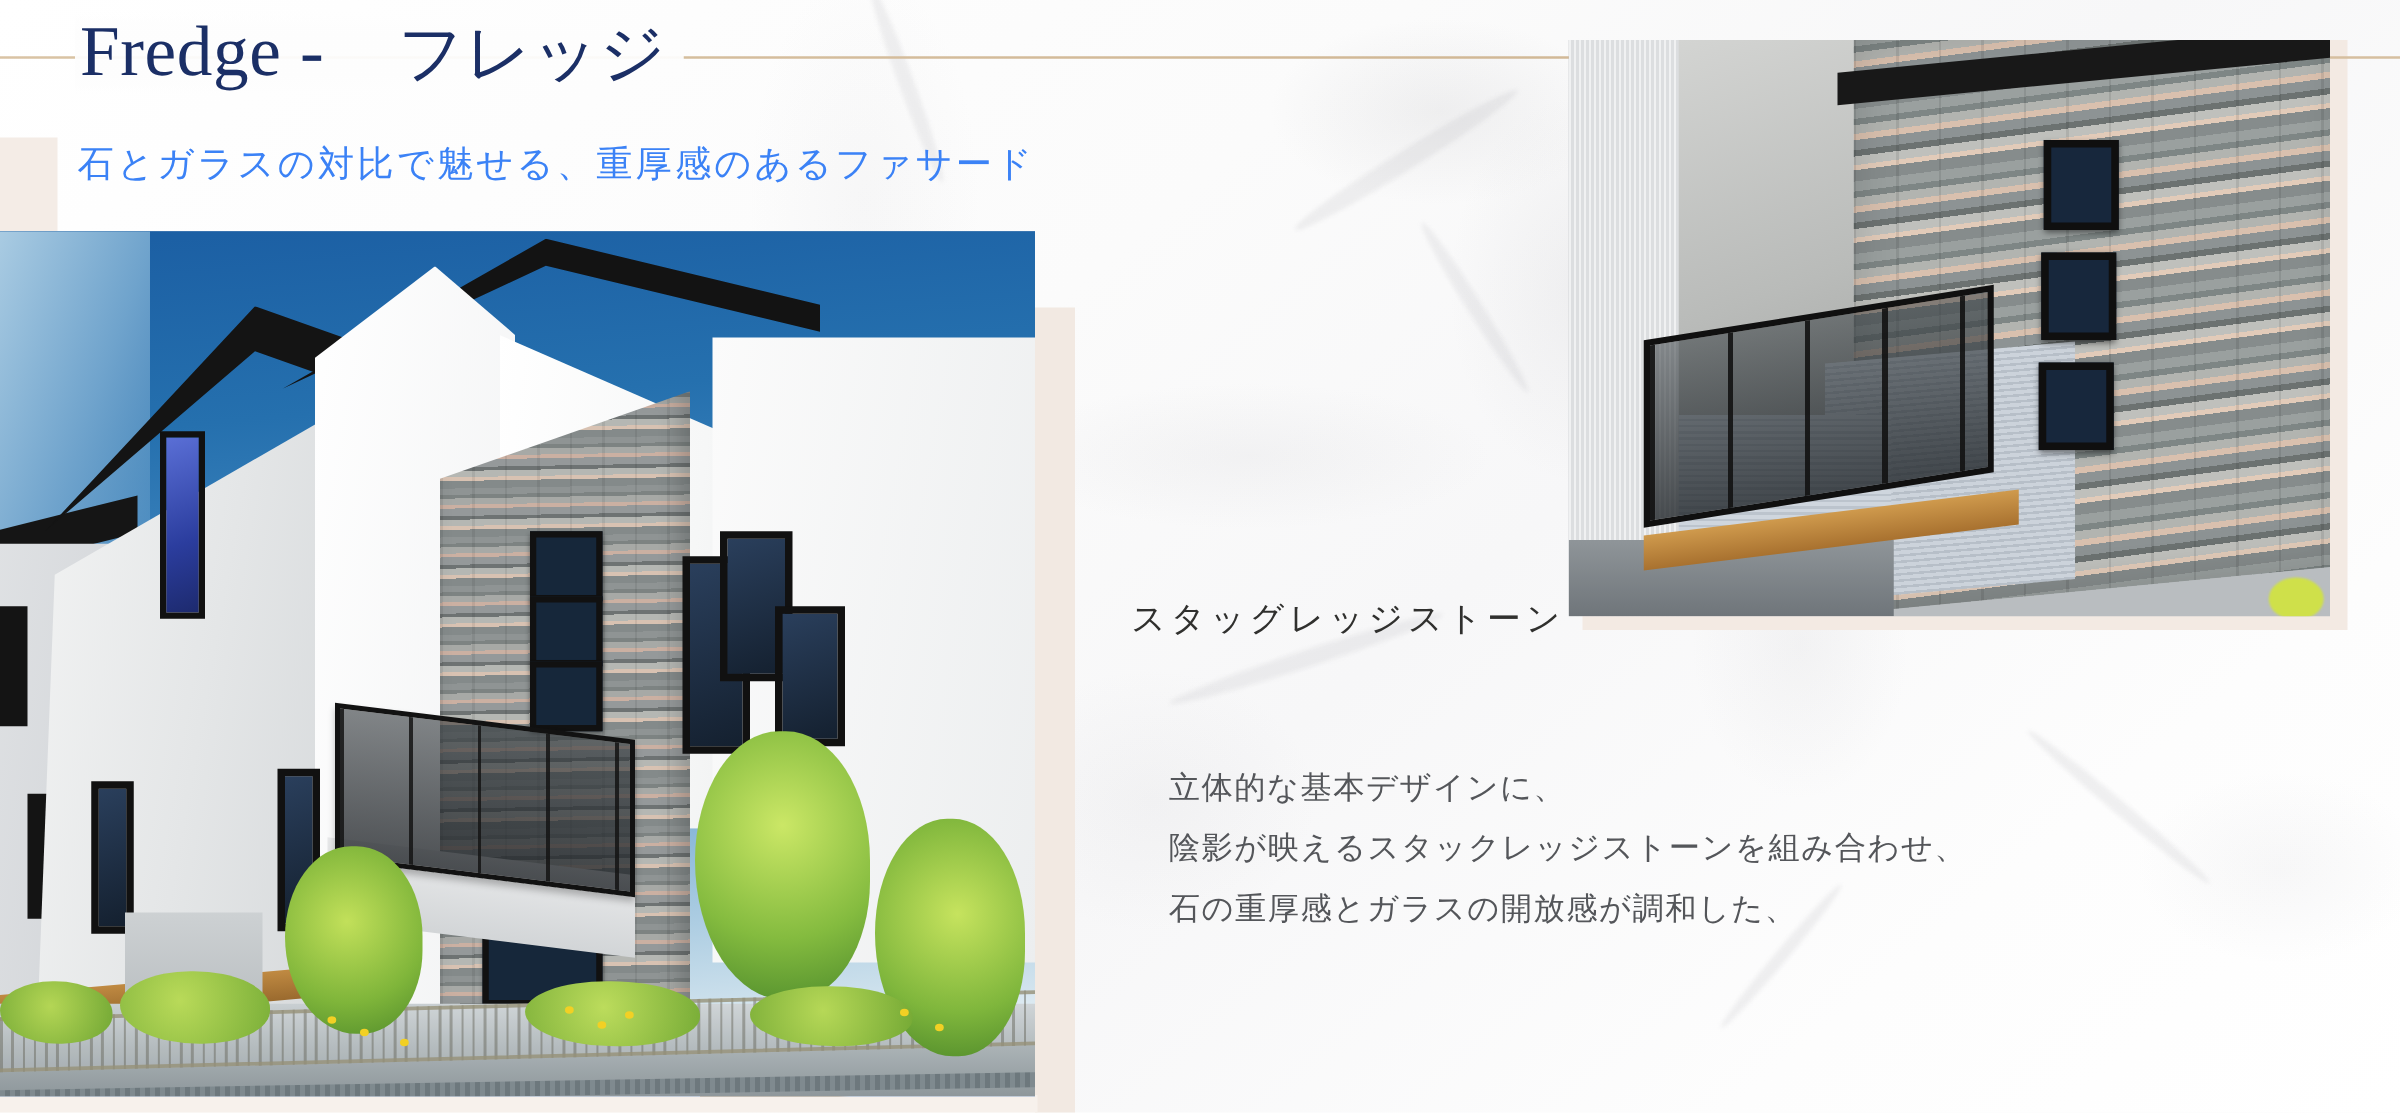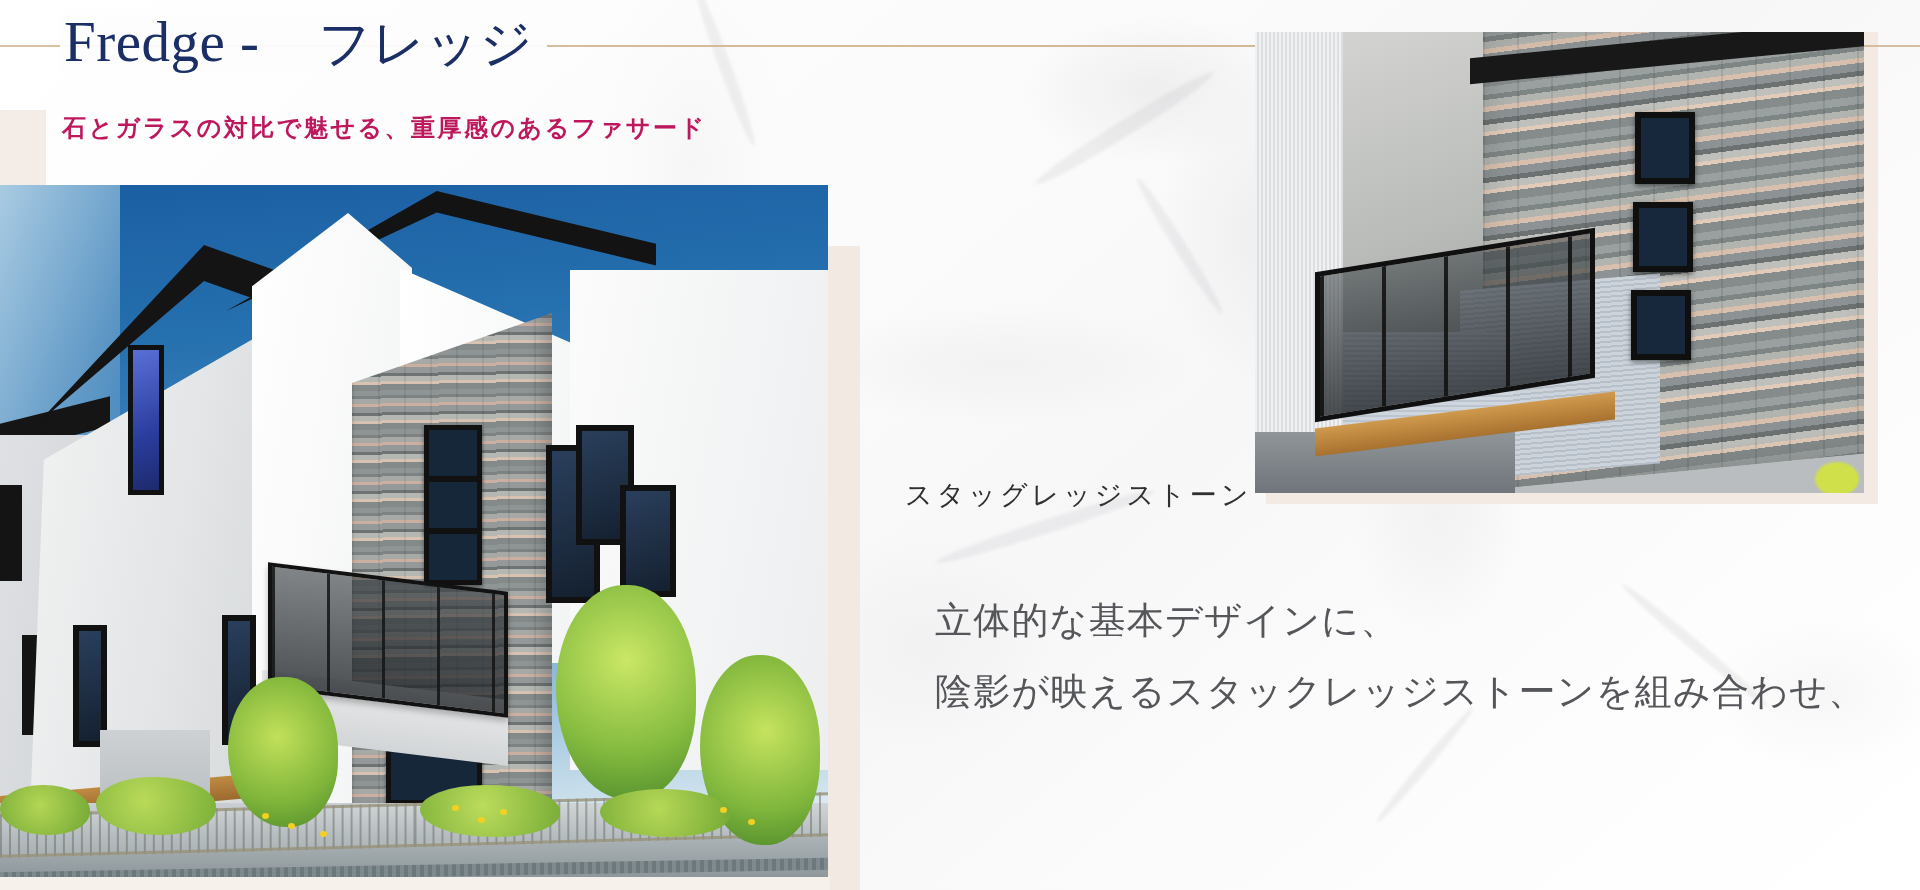--- a/index.html
+++ b/index.html
@@ -40,23 +40,22 @@
     font-size:57px;line-height:1.0;color:#1b2f66;
     letter-spacing:.5px;white-space:nowrap;
     background:linear-gradient(180deg,rgba(253,253,253,.0) 0%,rgba(253,253,253,.94) 26%,rgba(253,253,253,.94) 78%,rgba(253,253,253,0) 100%);
     padding:4px 14px 6px 4px;
   }
   .title .en{font-family:"Liberation Serif","DejaVu Serif",serif;}
   .title .jp{font-family:"DejaVu Serif","Liberation Serif",serif;font-size:52px;margin-left:44px;}
 
   .subtitle{
     position:absolute;left:62px;top:112px;z-index:6;
-    font-size:24px;color:#be185d;letter-spacing:2.5px;white-space:nowrap;
+    font-size:29px;color:#3b82f6;letter-spacing:2.5px;white-space:nowrap;
     font-family:"DejaVu Serif","Liberation Serif",serif;
-    font-weight:bold;
   }
 
   
   .beige-left{position:absolute;left:0;top:110px;width:46px;height:78px;background:#f4ece6;z-index:2;}
   .beige-main{position:absolute;left:828px;top:246px;width:32px;height:700px;background:#f2e9e2;z-index:2;}
   .beige-bottom{position:absolute;left:0;top:876px;width:830px;height:16px;background:#f7f1ec;z-index:2;}
   .beige-tr{position:absolute;left:1266px;top:32px;width:612px;height:472px;background:#f3eae3;z-index:2;}
 
   
   .photo-main{
@@ -190,22 +189,22 @@
     background:linear-gradient(180deg,#8f9599,#6f757a);}
   .tr-green{position:absolute;left:560px;top:430px;width:44px;height:34px;background:#cfe04a;border-radius:50%;z-index:9;filter:blur(1px);}
 
   
   .caption{
     position:absolute;left:905px;top:477px;z-index:6;
     font-size:27px;letter-spacing:4px;color:#30302e;white-space:nowrap;
     font-family:"DejaVu Serif","Liberation Serif",serif;
   }
   .body{
-    position:absolute;left:935px;top:585px;z-index:6;
-    font-size:37px;line-height:1.93;color:#54565a;letter-spacing:1.2px;
+    position:absolute;left:935px;top:606px;z-index:6;
+    font-size:25px;line-height:1.93;color:#54565a;letter-spacing:1.2px;
     font-family:"DejaVu Serif","Liberation Serif",serif;
   }
   .body .l{white-space:nowrap;display:block;}
   .body .l.indent{padding-left:0px;}
 </style>
 </head>
 <body>
 
 <div class="marble"></div>
 <div class="vein" style="left:1020px;top:120px;width:210px;height:16px;transform:rotate(-32deg);"></div>
@@ -307,13 +306,14 @@
   <div class="tr-wood"></div>
   <div class="tr-base"></div>
   <div class="tr-green"></div>
 </div>
 
 <div class="caption">スタッグレッジストーン</div>
 
 <div class="body">
   <span class="l">立体的な基本デザインに、</span>
   <span class="l">陰影が映えるスタックレッジストーンを組み合わせ、</span>
+  <span class="l">石の重厚感とガラスの開放感が調和した、</span>
 </div>
 
 </body></html>

